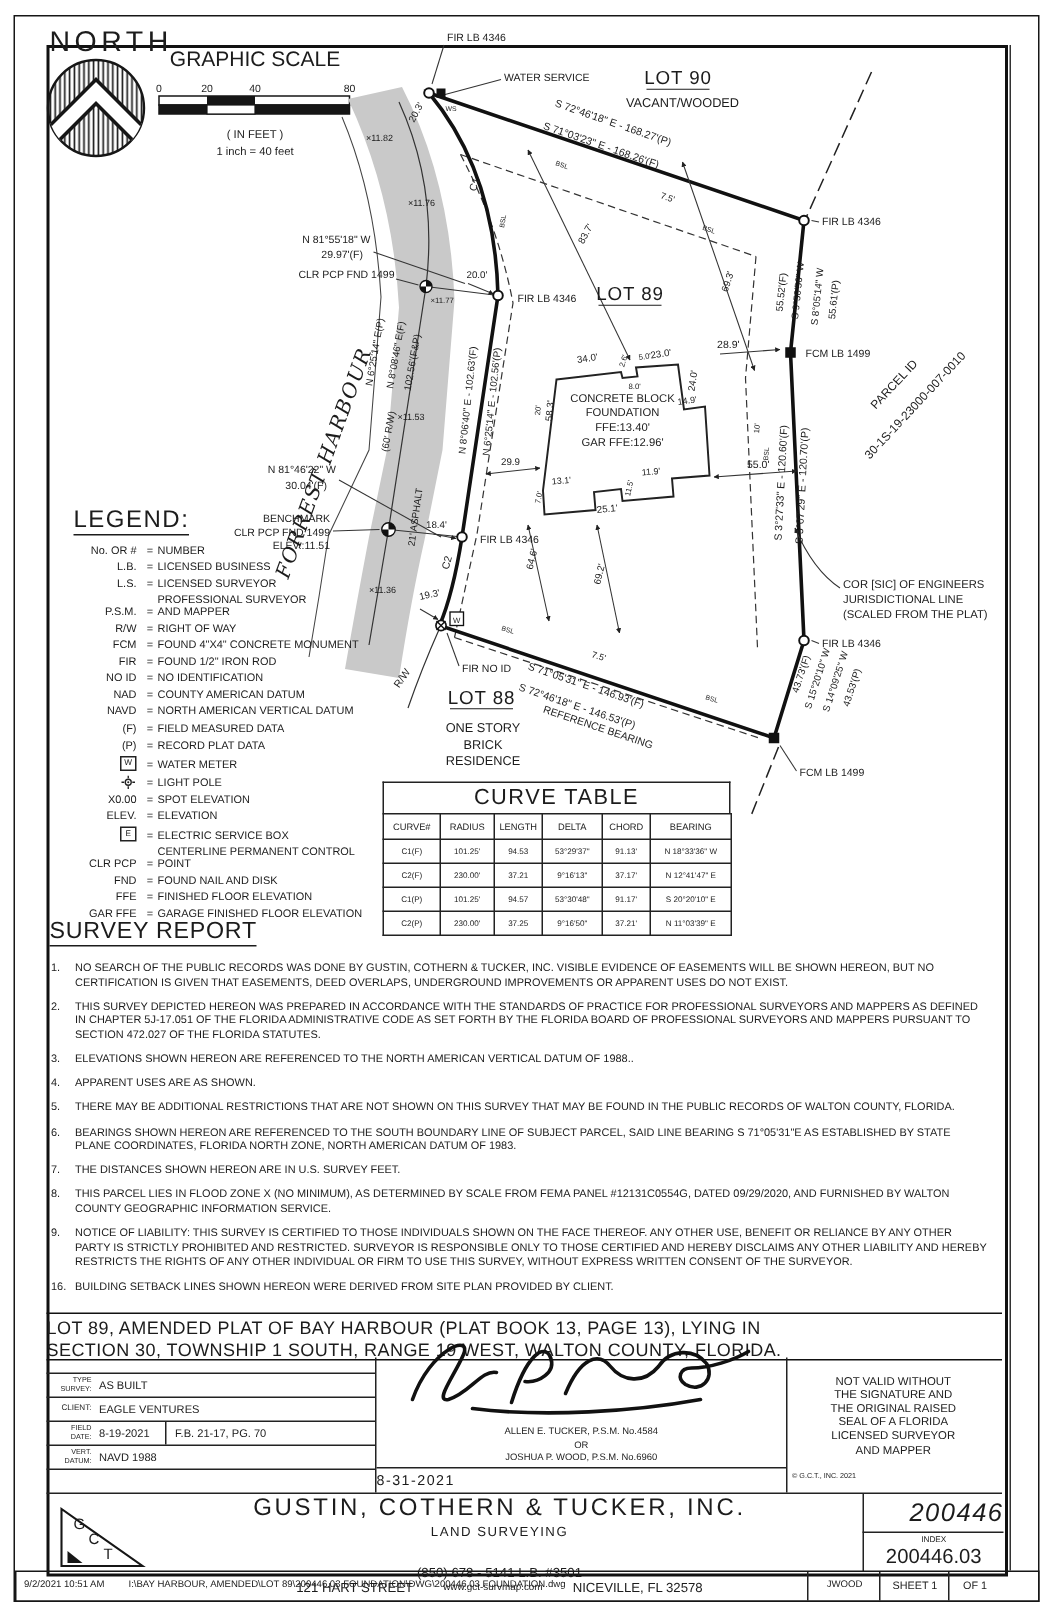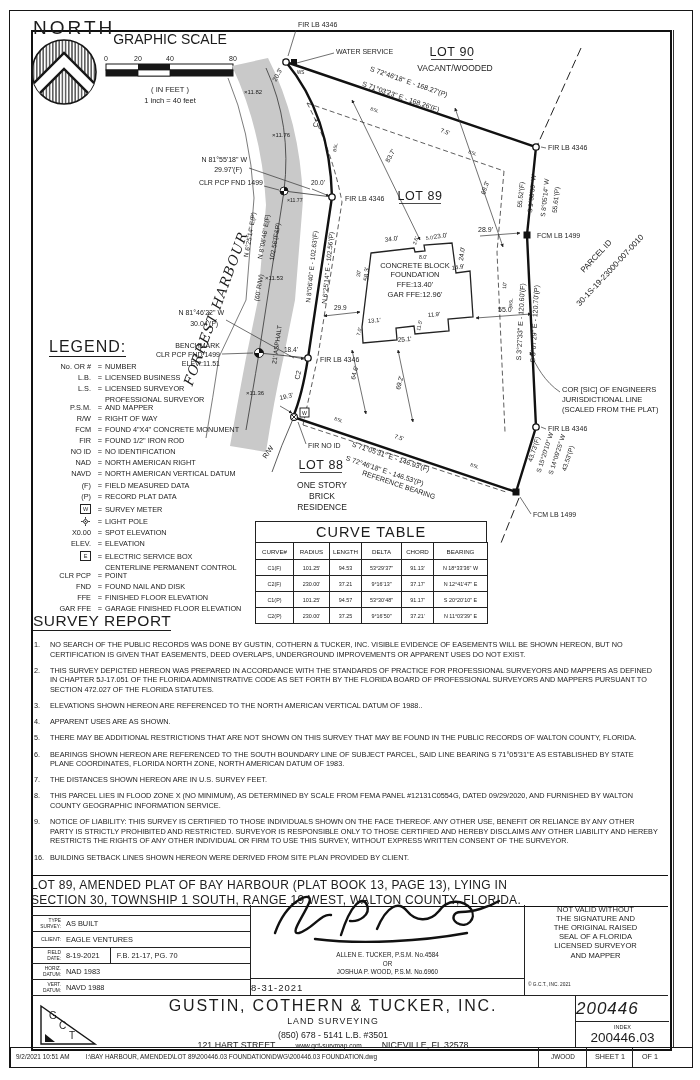--- a/index.html
+++ b/index.html
@@ -49,32 +49,32 @@
   .f-label{width:30px;flex:none;text-align:right;font-size:4.8px;line-height:1.05;padding-right:3px}
   .f-value{font-size:7.4px;padding-left:2px}
   .f-div{width:0;height:100%;border-left:1px solid #222;margin-left:10px;margin-right:4px}
 
   .sig-box{left:250px;top:905px;width:273px;height:90px;border-left:1px solid #222;border-right:1px solid #222}
   .sig-names{position:absolute;left:0;top:46px;width:273px;text-align:center;font-size:6.3px;line-height:1.35}
   .sig-date-row{position:absolute;left:0;top:73px;width:273px;border-top:1px solid #222;text-align:left}
   .sig-date-row div{font-size:9.5px;margin-top:3px;letter-spacing:1px}
 
   .notice-box{left:523px;top:905px;width:145px;height:90px}
-  .notice-text{text-align:center;font-size:7.6px;line-height:1.2}
+  .notice-text{margin-top:11px;text-align:center;font-size:7.6px;line-height:1.2}
   .copyright{position:absolute;left:5px;top:77px;font-size:4.8px}
 
   .banner{left:31px;top:995px;width:637px;height:52px;border-top:1px solid #222}
   .banner-center{position:absolute;left:60px;top:1px;width:484px;text-align:center}
   .firm-name{font-size:16px;letter-spacing:1.8px}
   .firm-tag{font-size:8.8px;letter-spacing:1px;margin-top:1px}
-  .firm-phone{font-size:8.8px;margin-top:4px}
+  .firm-phone{font-size:8.8px;margin-top:17px}
   .firm-row{display:flex;justify-content:center;align-items:flex-end;gap:20px;margin-top:0px}
   .firm-row .a{font-size:8.8px}.firm-row .w{font-size:6.6px;padding-bottom:1px}.firm-row .c{font-size:8.8px}
   .proj-box{position:absolute;left:544px;top:0;width:93px;height:25px;border-left:1px solid #222;
-            border-bottom:1px solid #222;text-align:left}
+            border-bottom:1px solid #222;text-align:right}
   .proj-box div{font-size:17px;font-style:italic;margin-top:3px;letter-spacing:1px}
   .index-box{position:absolute;left:544px;top:26px;width:93px;height:26px;border-left:1px solid #222;text-align:center}
   .index-label{font-size:5.5px;margin-top:2px}
   .index-no{font-size:13.5px;margin-top:0px}
 
   .strip{left:10px;top:1047px;width:681px;height:19px;border:1.5px solid #161616}
   .strip-left{position:absolute;left:5px;top:5px;display:flex;gap:16px;font-size:6.4px;white-space:nowrap}
   .strip-div{position:absolute;top:0;bottom:0;width:0;border-left:1px solid #222}
   .strip-jwood{position:absolute;left:531px;top:5px;width:42px;text-align:center;font-size:6.4px}
   .strip-sheet{position:absolute;left:578px;top:4px;width:42px;text-align:center;font-size:7.2px}
@@ -372,41 +372,41 @@
       <span class="lg-desc">FOUND 1/2" IRON ROD</span>
     </div>
   <div class="lg-row">
       <span class="lg-abbr">NO ID</span>
       <span class="lg-eq">=</span>
       <span class="lg-desc">NO IDENTIFICATION</span>
     </div>
   <div class="lg-row">
       <span class="lg-abbr">NAD</span>
       <span class="lg-eq">=</span>
-      <span class="lg-desc">NORTH AMERICAN RIGHT</span>
+      <span class="lg-desc">COUNTY AMERICAN DATUM</span>
     </div>
   <div class="lg-row">
       <span class="lg-abbr">NAVD</span>
       <span class="lg-eq">=</span>
       <span class="lg-desc">NORTH AMERICAN VERTICAL DATUM</span>
     </div>
   <div class="lg-row">
       <span class="lg-abbr">(F)</span>
       <span class="lg-eq">=</span>
       <span class="lg-desc">FIELD MEASURED DATA</span>
     </div>
   <div class="lg-row">
       <span class="lg-abbr">(P)</span>
       <span class="lg-eq">=</span>
       <span class="lg-desc">RECORD PLAT DATA</span>
     </div>
   <div class="lg-row">
       <span class="lg-abbr"><span class="sym-box">W</span></span>
       <span class="lg-eq">=</span>
-      <span class="lg-desc">SURVEY METER</span>
+      <span class="lg-desc">WATER METER</span>
     </div>
   <div class="lg-row">
       <span class="lg-abbr"><svg width="11" height="9" viewBox="0 0 11 9" style="vertical-align:middle">
           <circle cx="5.5" cy="4.5" r="2" fill="none" stroke="#222" stroke-width="0.9"></circle>
           <circle cx="5.5" cy="4.5" r="0.7" fill="#222"></circle>
           <line x1="5.5" y1="0" x2="5.5" y2="1.8" stroke="#222" stroke-width="0.9"></line>
           <line x1="5.5" y1="7.2" x2="5.5" y2="9" stroke="#222" stroke-width="0.9"></line>
           <line x1="1" y1="4.5" x2="2.8" y2="4.5" stroke="#222" stroke-width="0.9"></line>
           <line x1="8.2" y1="4.5" x2="10" y2="4.5" stroke="#222" stroke-width="0.9"></line>
         </svg></span>
@@ -571,27 +571,20 @@
     <div class="f-label">
         <div>FIELD</div>
         <div>DATE:</div>
       </div>
     <div class="f-value">8-19-2021</div>
     <div class="f-div"></div>
     <div class="f-value">F.B. 21-17, PG. 70</div>
   </div>
   <div class="f-row">
     <div class="f-label">
-        <div>HORIZ.</div>
-        <div>DATUM:</div>
-      </div>
-    <div class="f-value">NAD 1983</div>
-  </div>
-  <div class="f-row">
-    <div class="f-label">
         <div>VERT.</div>
         <div>DATUM:</div>
       </div>
     <div class="f-value">NAVD 1988</div>
   </div>
 </div>
 
 <div class="abs sig-box">
   <svg class="abs" style="left:2px;top:-18px" width="268" height="66" viewBox="0 0 268 66">
     <g stroke="#111" stroke-width="2.4" fill="none" stroke-linecap="round">

